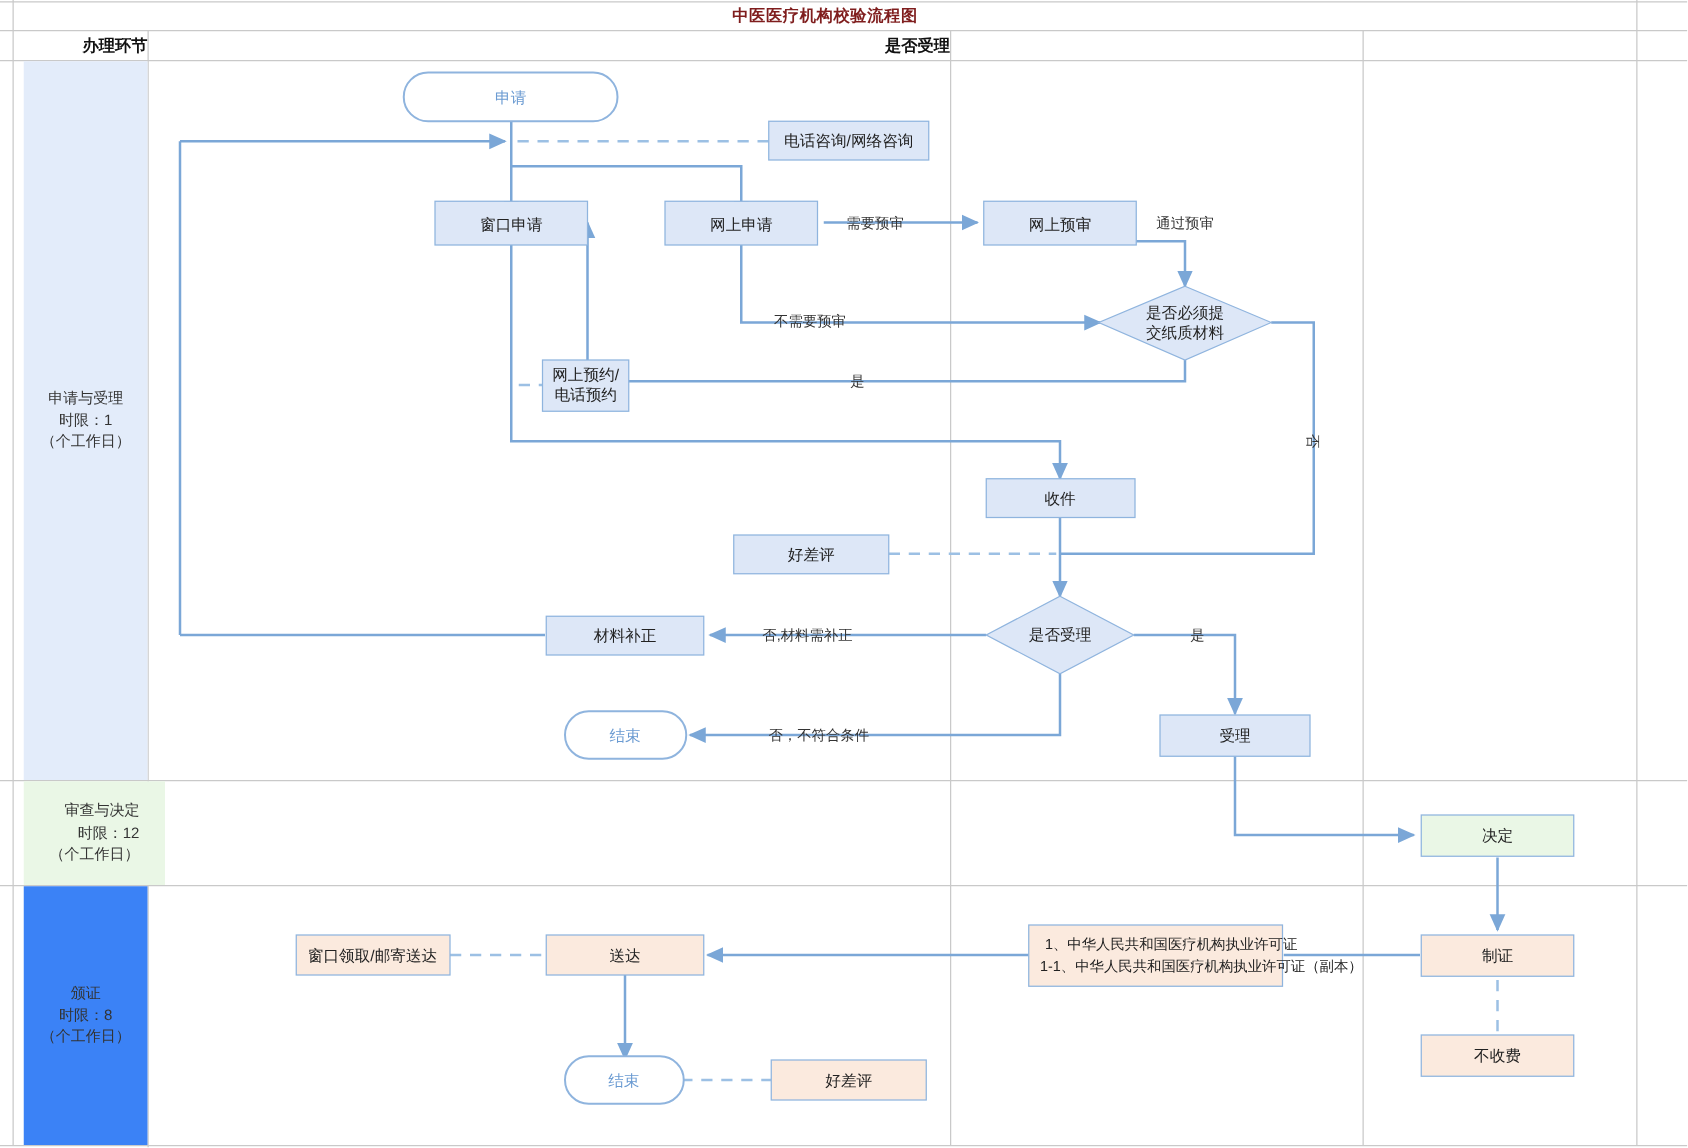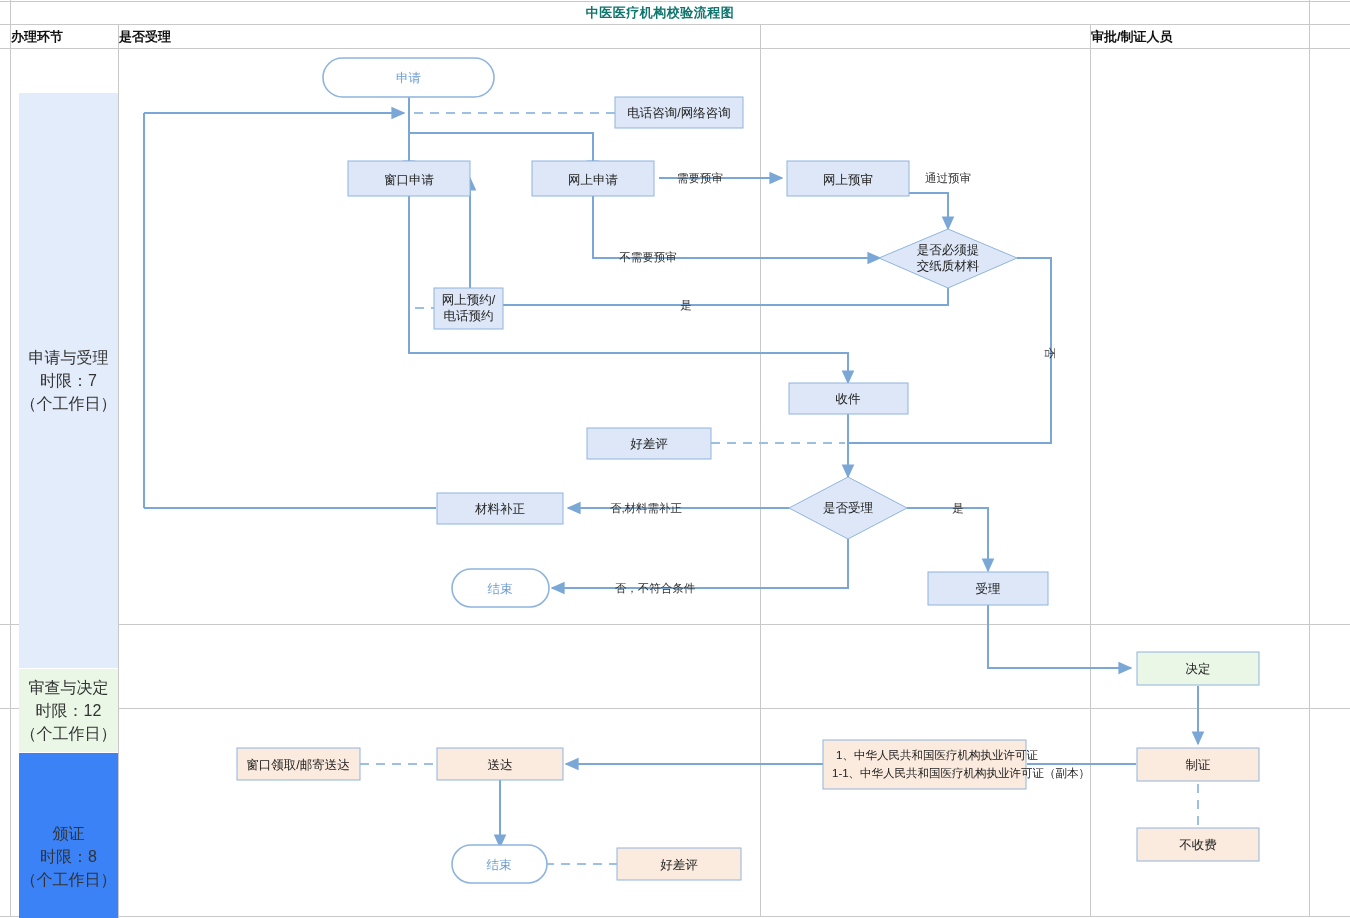--- a/index.html
+++ b/index.html
@@ -5,27 +5,27 @@
   html,body{margin:0;padding:0;background:#ffffff;}
   body{font-family:"Liberation Sans","DejaVu Sans",sans-serif;}
   #root{position:relative;width:1350px;height:918px;background:#fff;overflow:hidden;}
 
   .grid-line{position:absolute;background:#c9c9c9;}
   .h-line{height:1px;left:0;width:1350px;}
   .v-line{width:1px;top:0;}
 
   .title-row{position:absolute;left:10px;top:2px;width:1300px;height:21px;
     display:flex;align-items:center;justify-content:center;}
-  .title-text{font-size:13px;font-weight:bold;color:#0f766e;letter-spacing:.5px;}
-
-  .hdr{position:absolute;height:23px;display:flex;align-items:center;justify-content:flex-start;}
+  .title-text{font-size:13px;font-weight:bold;color:#7f1d1d;letter-spacing:.5px;}
+
+  .hdr{position:absolute;height:23px;display:flex;align-items:center;justify-content:flex-end;}
   .hdr span{font-size:13px;font-weight:bold;color:#111;}
 
   .lane-cell{position:absolute;display:flex;align-items:center;justify-content:center;
-    text-align:center;font-size:16px;color:#333;line-height:1.45;margin-top:44px;}
+    text-align:center;font-size:12px;color:#333;line-height:1.45;}
   .lane-blue{background:#e3ecfa;}
   .lane-green{background:#eaf7e6;}
   .lane-orange{background:#3b82f6;}
 
   svg#flow{position:absolute;left:0;top:0;width:1350px;height:918px;}
 
   .nd-text{font-family:"Liberation Sans","DejaVu Sans",sans-serif;font-size:12.5px;fill:#222;}
   .nd-text-blue{fill:#6b9bd2;}
   .edge-label{font-family:"Liberation Sans","DejaVu Sans",sans-serif;font-size:11.5px;fill:#333;}
   .cert-text{font-family:"Liberation Sans","DejaVu Sans",sans-serif;font-size:11.5px;fill:#222;}
@@ -51,32 +51,29 @@
   <div class="title-row">
     <span class="title-text">中医医疗机构校验流程图</span>
   </div>
 
   <div class="hdr" style="left:11px;top:25px;width:107px;">
     <span>办理环节</span>
   </div>
   <div class="hdr" style="left:119px;top:25px;width:641px;">
     <span>是否受理</span>
   </div>
-  <div class="hdr" style="left:1091px;top:25px;width:218px;">
-    <span>审批/制证人员</span>
-  </div>
 
   <div class="lane-cell lane-blue" style="left:19px;top:49px;width:99px;height:575px;">
     <div>
       <div>申请与受理</div>
-      <div>时限：7</div>
+      <div>时限：1</div>
       <div>（个工作日）</div>
     </div>
   </div>
-  <div class="lane-cell lane-green" style="left:19px;top:625px;width:99px;height:83px;">
+  <div class="lane-cell lane-green" style="left:19px;top:625px;width:113px;height:83px;text-align:right;">
     <div>
       <div>审查与决定</div>
       <div>时限：12</div>
       <div>（个工作日）</div>
     </div>
   </div>
   <div class="lane-cell lane-orange" style="left:19px;top:709px;width:99px;height:207px;">
     <div>
       <div>颁证</div>
       <div>时限：8</div>

